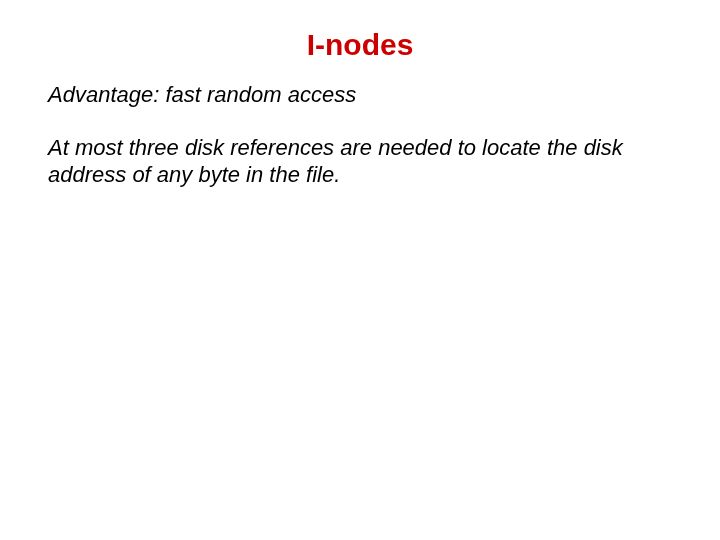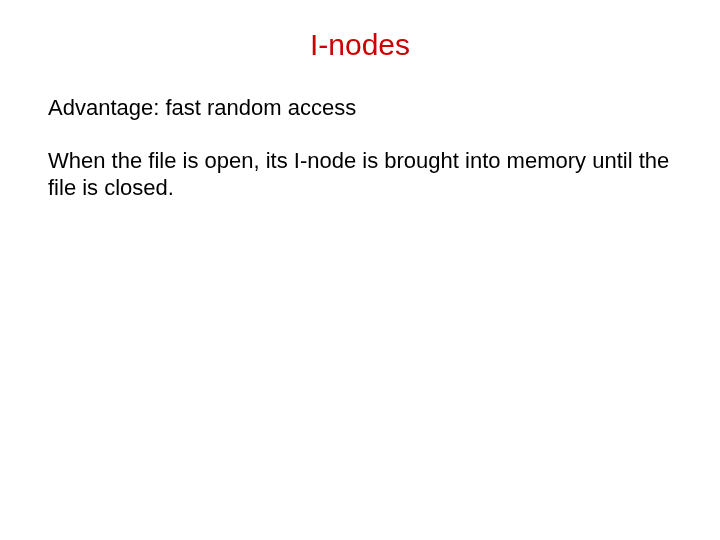--- a/index.html
+++ b/index.html
@@ -17,41 +17,42 @@
     height: 540px;
     box-sizing: border-box;
   }
   .title {
     position: absolute;
     top: 28px;
     left: 0;
     width: 100%;
     text-align: center;
     font-size: 30px;
-    font-weight: 400;
+    font-weight: 700;
     color: #cc0000;
   }
   .body {
     position: absolute;
     top: 82px;
     left: 48px;
     right: 48px;
     font-size: 22px;
     line-height: 1.22;
     color: #000;
   }
   .para {
-    margin: 13px 0 26px 0;
+    margin: 0 0 26px 0;
+    font-style: italic;
   }
   .para:last-child {
     margin-bottom: 0;
   }
 </style>
 </head>
 <body>
 
 <div class="slide">
   <div class="title">I-nodes</div>
   <div class="body">
     <p class="para">Advantage: fast random access</p>
-    <p class="para">When the file is open, its I-node is brought into memory until the file is closed.</p>
+    <p class="para">At most three disk references are needed to locate the disk address of any byte in the file.</p>
   </div>
 </div>
 
 </body></html>

